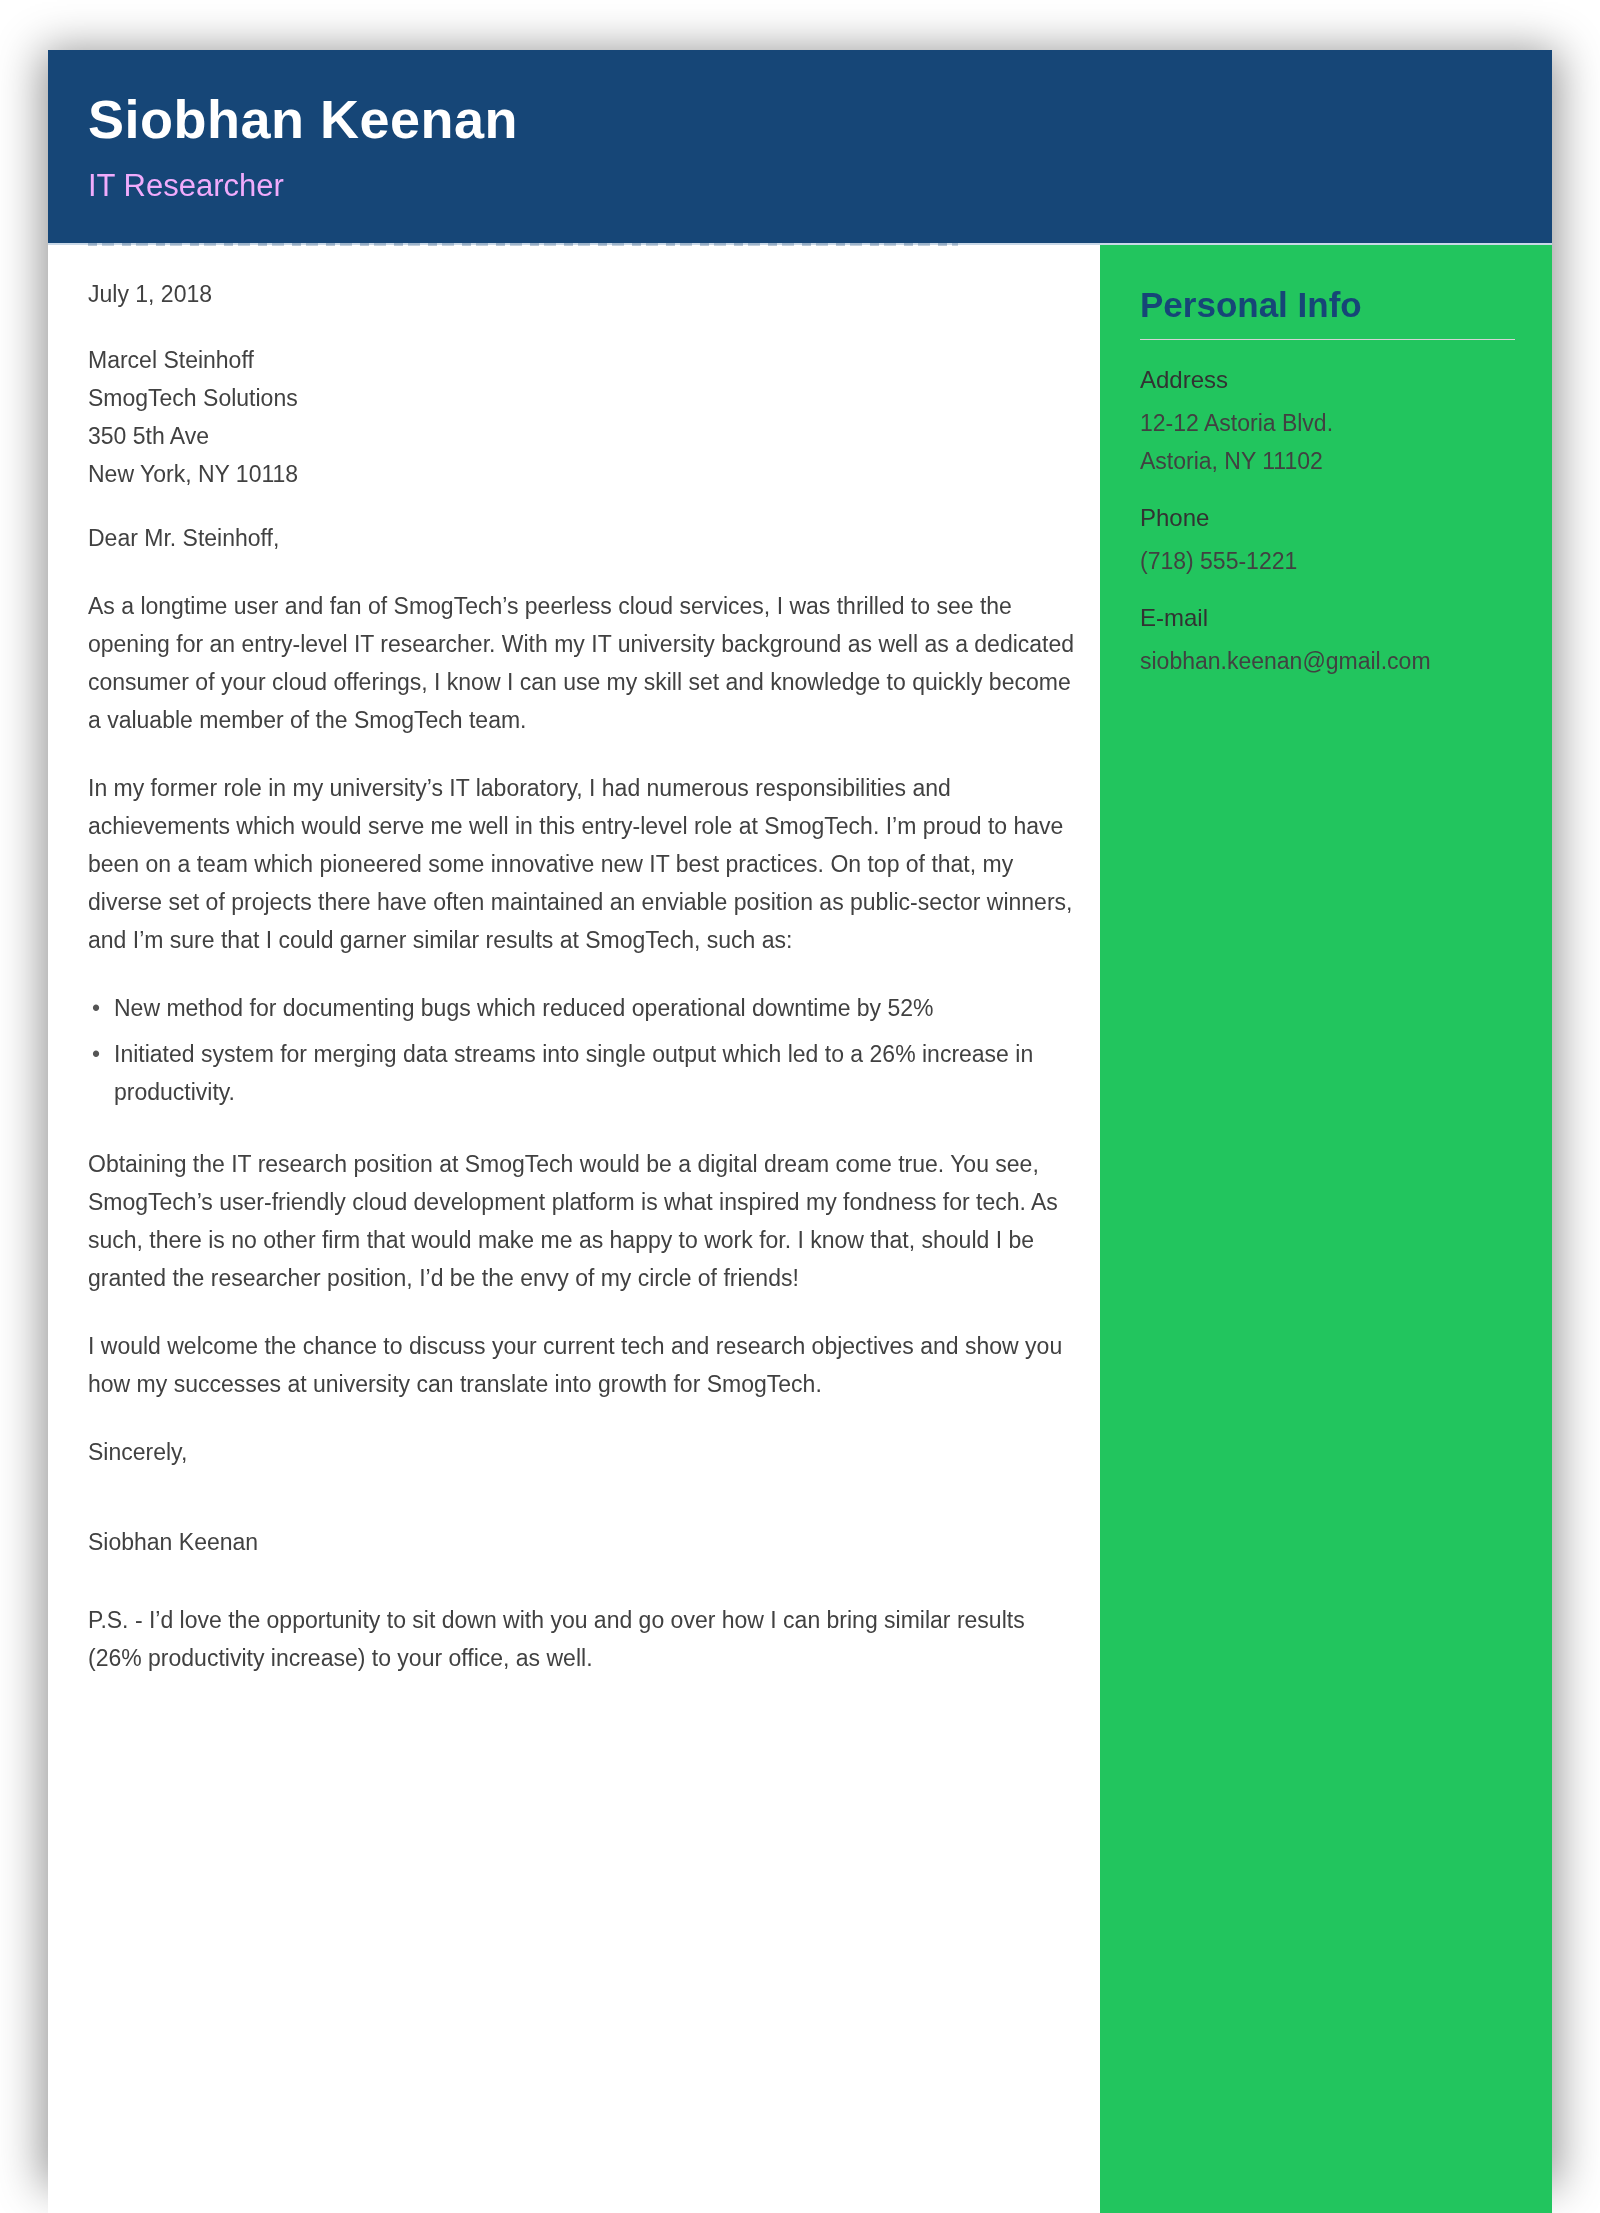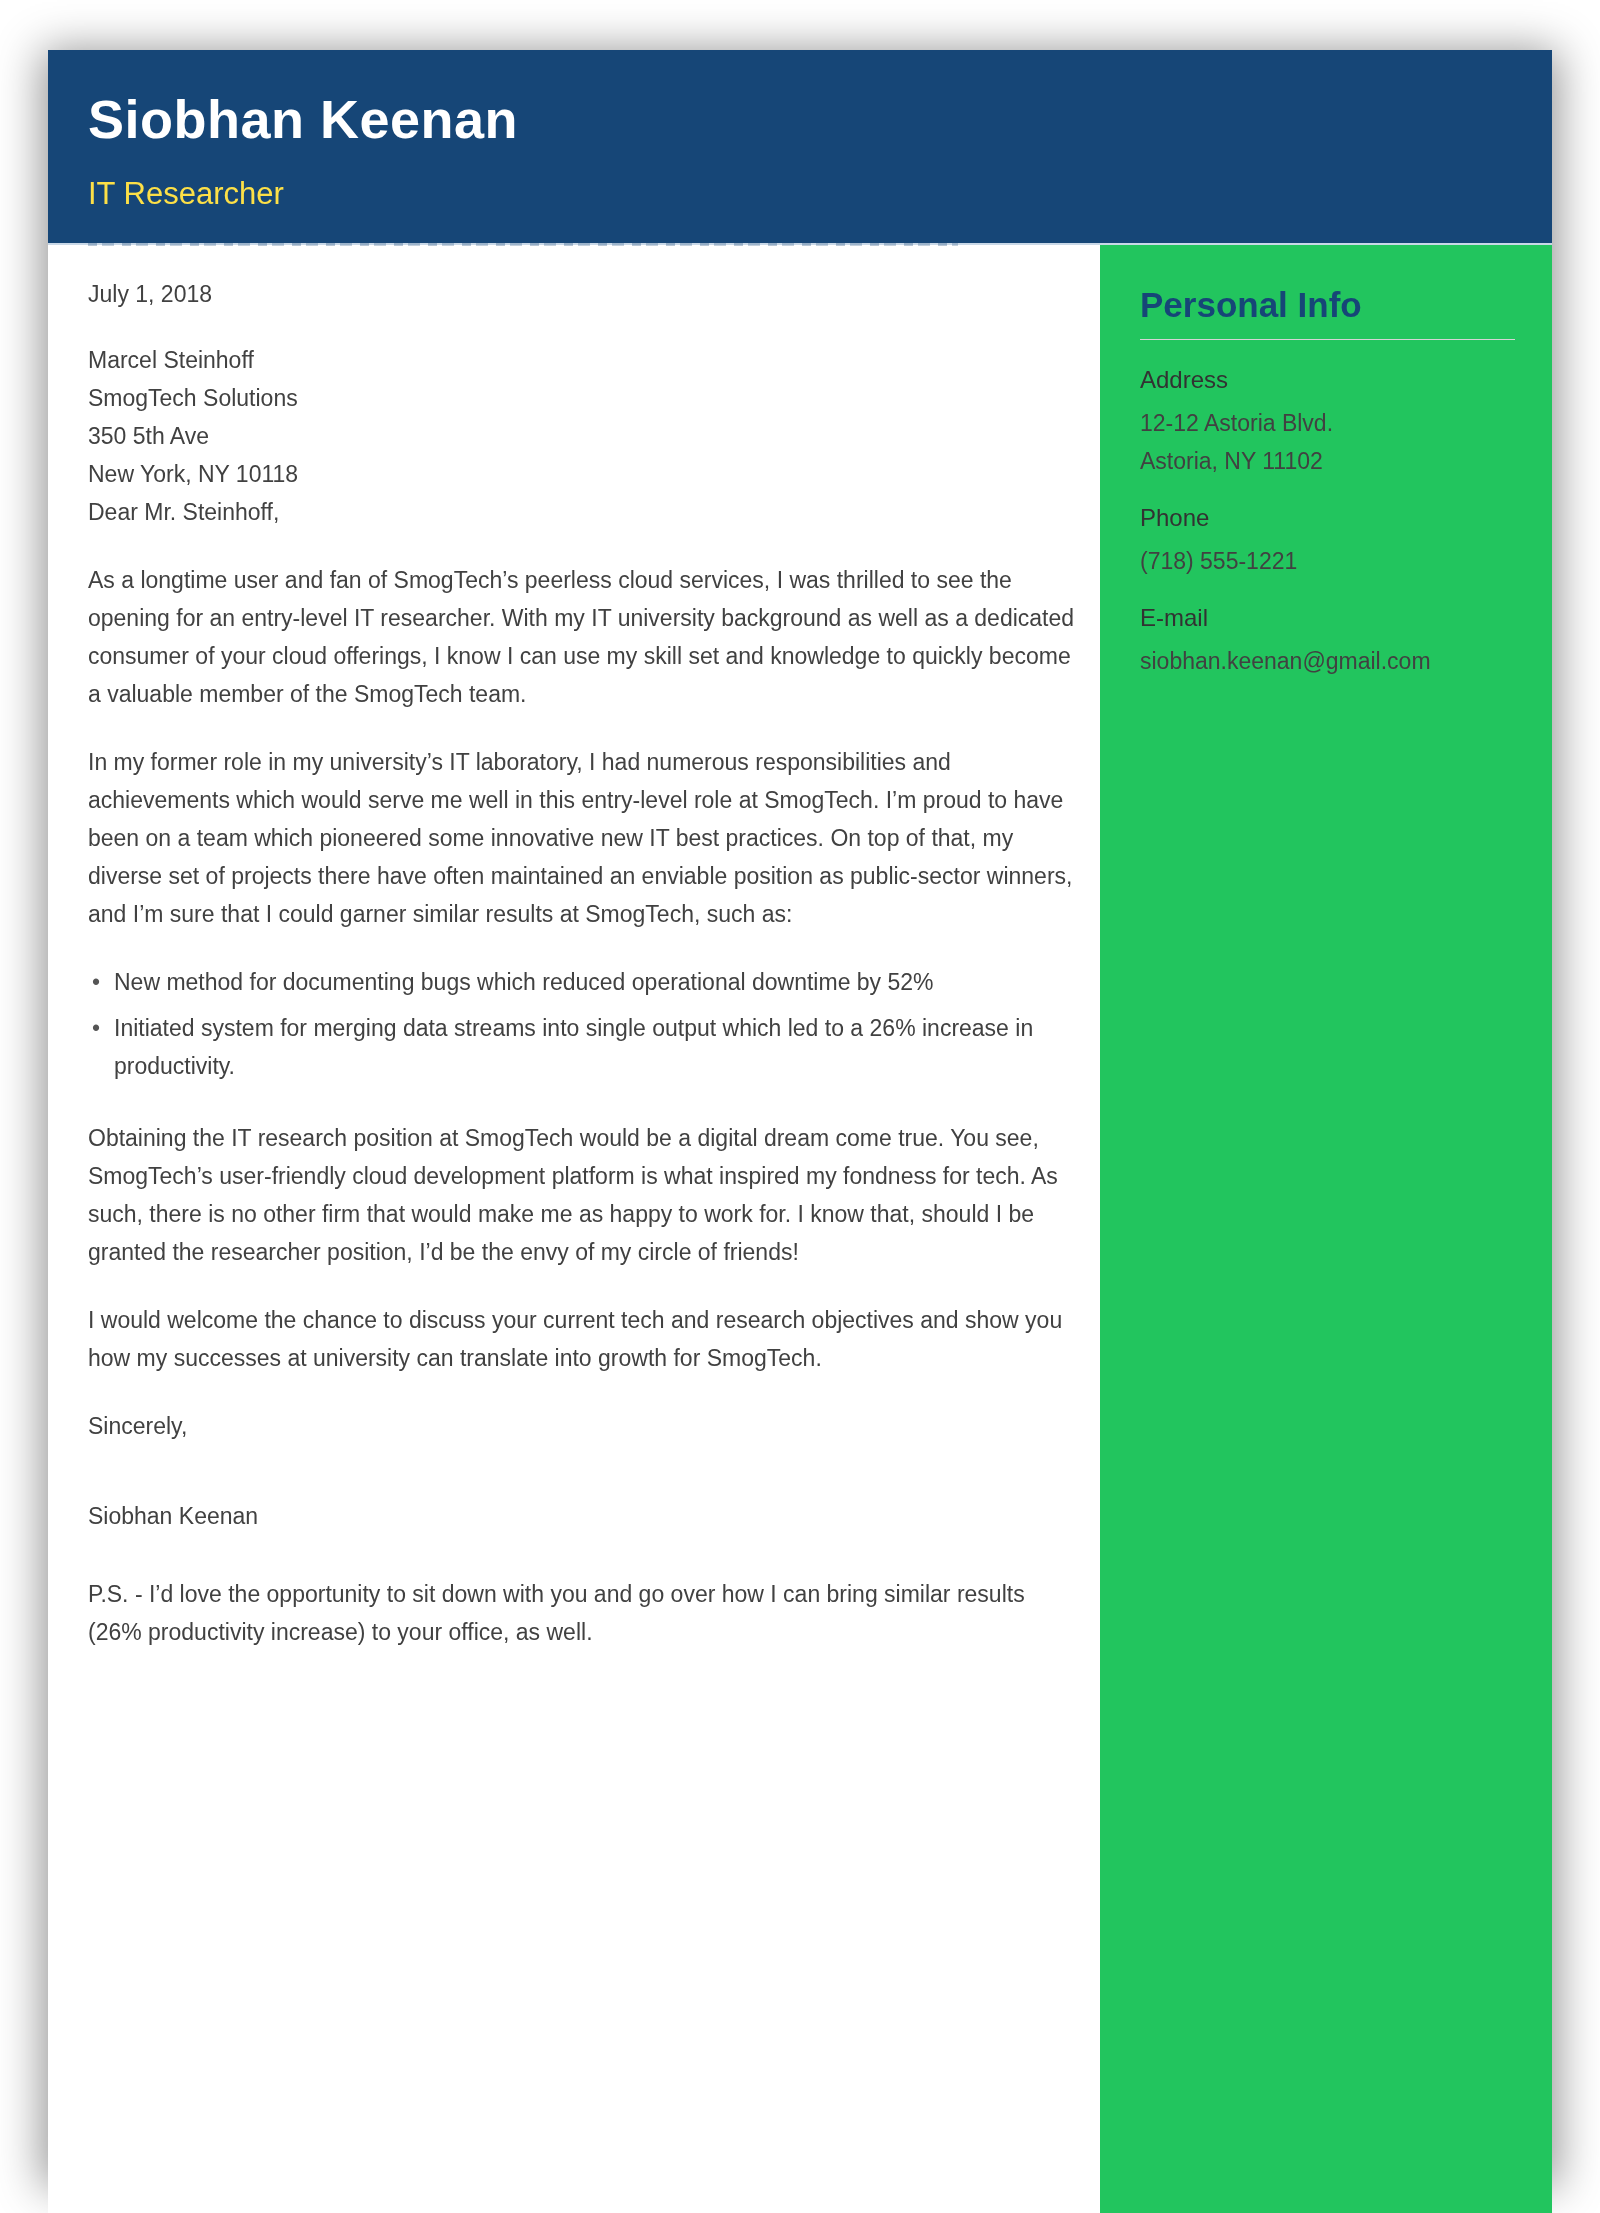--- a/index.html
+++ b/index.html
@@ -24,24 +24,24 @@
     position: relative;
   }
   .header h1 {
     color: #ffffff;
     font-size: 54px;
     font-weight: 700;
     line-height: 58px;
     letter-spacing: 0.5px;
   }
   .header .job-title {
-    color: #fde047;
+    color: #f0abfc;
     font-size: 31px;
     font-weight: 400;
-    margin-top: 28px;
+    margin-top: 20px;
   }
   .header::after {            
     content: "";
     position: absolute;
     left: 0; right: 0; bottom: -2px;
     height: 2px;
     background: #c9d8e7;
   }
   .clip-artifact {            
     position: absolute;
@@ -58,21 +58,21 @@
   .letter {
     width: 1052px;
     background: #ffffff;
     padding: 32px 24px 0 40px;
     color: #414141;
     font-size: 23px;
     line-height: 38px;
   }
   .letter p { margin: 0 0 30px 0; }
   .letter .date { margin-bottom: 28px; }
-  .recipient { }
+  .recipient { margin-bottom: 26px; }
   .recipient div { line-height: 38px; }
   .letter ul {
     list-style: none;
     margin: 0 0 34px 0;
   }
   .letter li {
     position: relative;
     padding-left: 26px;
     margin-bottom: 8px;
   }

